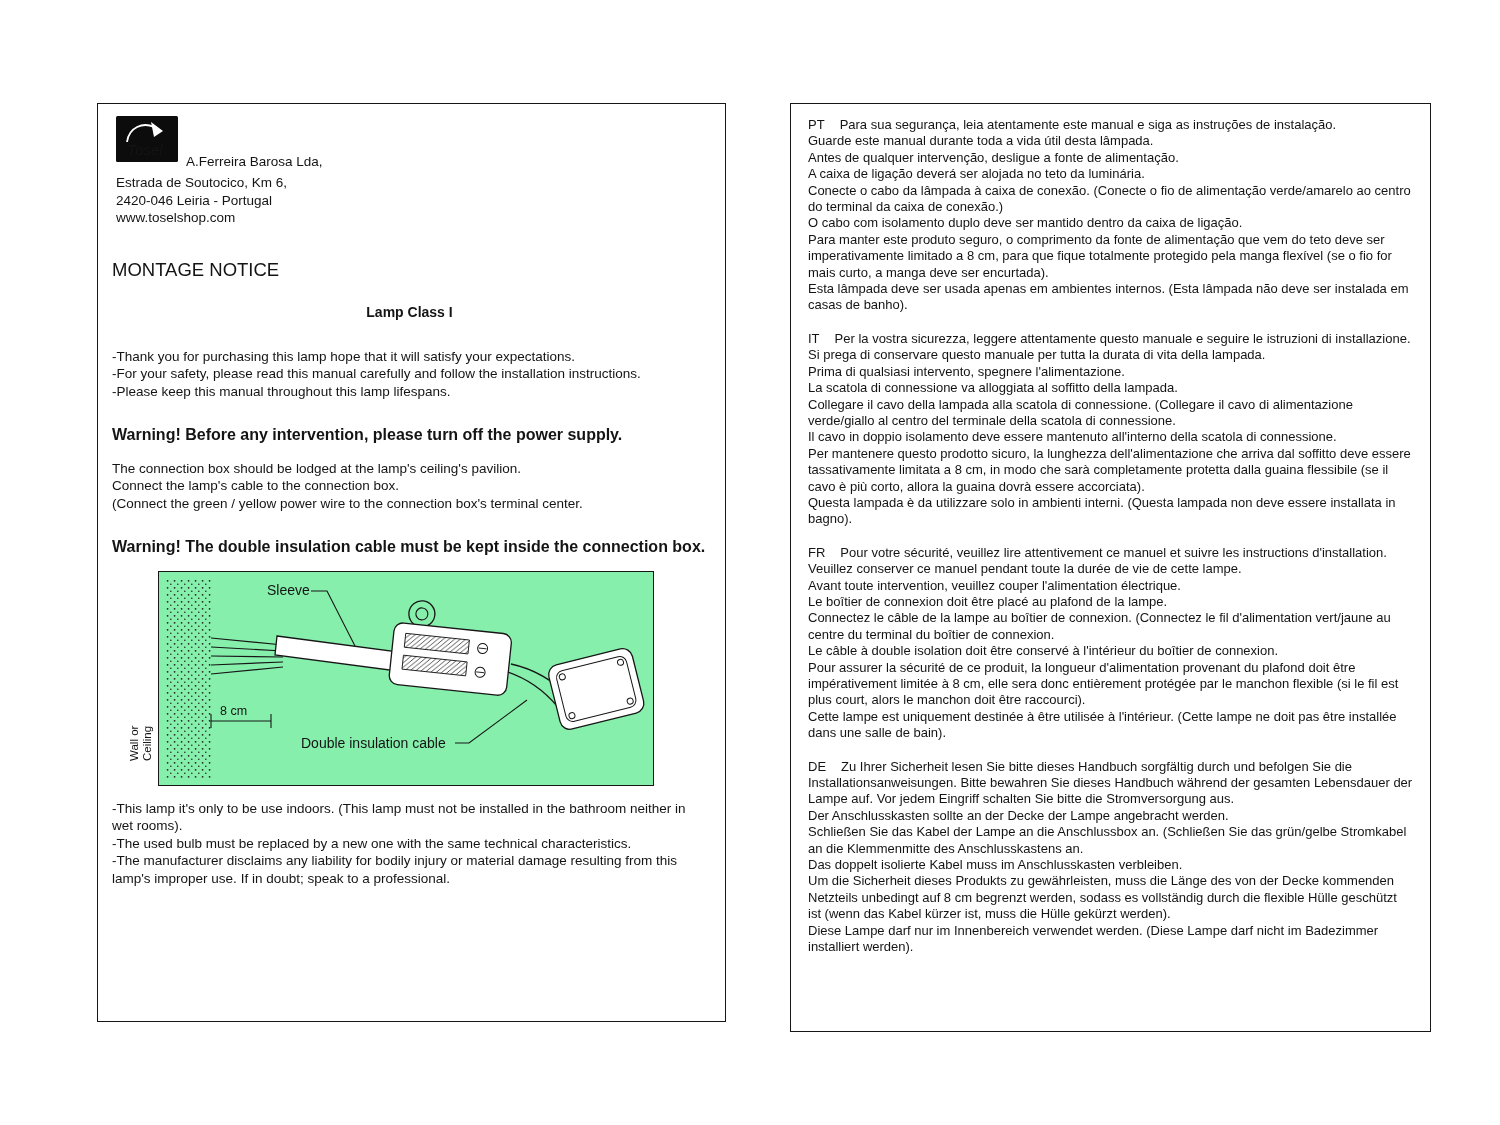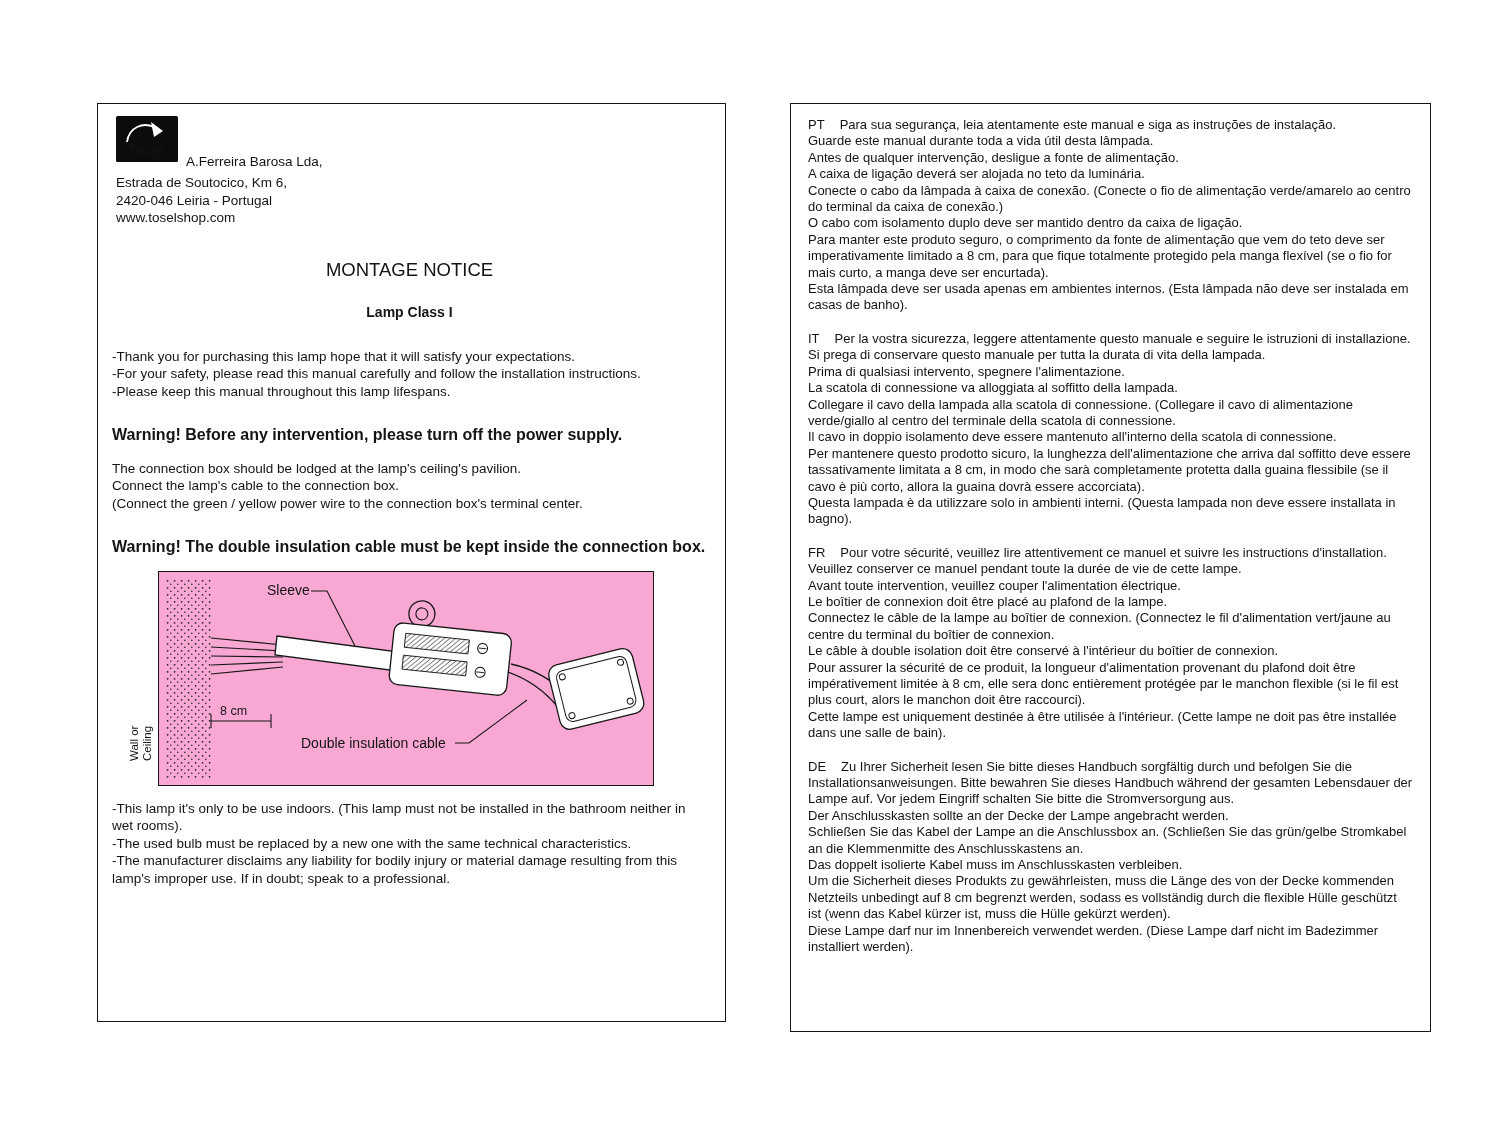--- a/index.html
+++ b/index.html
@@ -16,32 +16,32 @@
   .panel-right { left:790px; top:103px; width:641px; height:929px; padding:13px 17px 0 17px; }
 
   .ml { white-space:pre-line; }
 
   
   .logo-row { display:flex; align-items:flex-end; gap:8px; margin:3px 0 2px 4px; }
   .logo { width:62px; height:54px; flex:0 0 auto; }
   .company { font-size:13.5px; padding-bottom:1px; }
   .address { margin-left:4px; margin-top:4px; font-size:13.5px; line-height:17px; }
 
-  .doc-title { text-align:center; font-size:18.5px; margin-top:32px; }
+  .doc-title { font-size:18.5px; margin-top:32px; }
   .doc-subtitle { text-align:center; font-size:14px; font-weight:bold; margin-top:23px; }
 
   .body-text { font-size:13.5px; line-height:17.5px; }
   .intro { margin-top:28px; }
   .sec-heading { text-align:center; font-size:17.5px; margin-top:15px; }
   .warning { font-weight:bold; font-size:16px; line-height:17.5px; margin-top:26px; }
   .assembly-text { margin-top:16px; }
   .sleeve-text { margin-top:17px; }
 
   .diagram-wrap { position:relative; margin:15px 0 0 46px; width:497px; }
-  .diagram-box { border:1.5px solid #161616; width:494px; height:213px; background:#f9a8d4; }
+  .diagram-box { border:1.5px solid #161616; width:494px; height:213px; background:#86efac; }
   svg text { font-family:"Liberation Sans", sans-serif; fill:#141414; }
   .wall-label {
     position:absolute; left:-47px; bottom:42px; width:60px;
     transform:rotate(-90deg); transform-origin:center;
     font-size:11.5px; line-height:13px; color:#141414;
   }
 
   .safety-heading { margin-top:23px; }
   .safety-text { margin-top:14px; }
 

